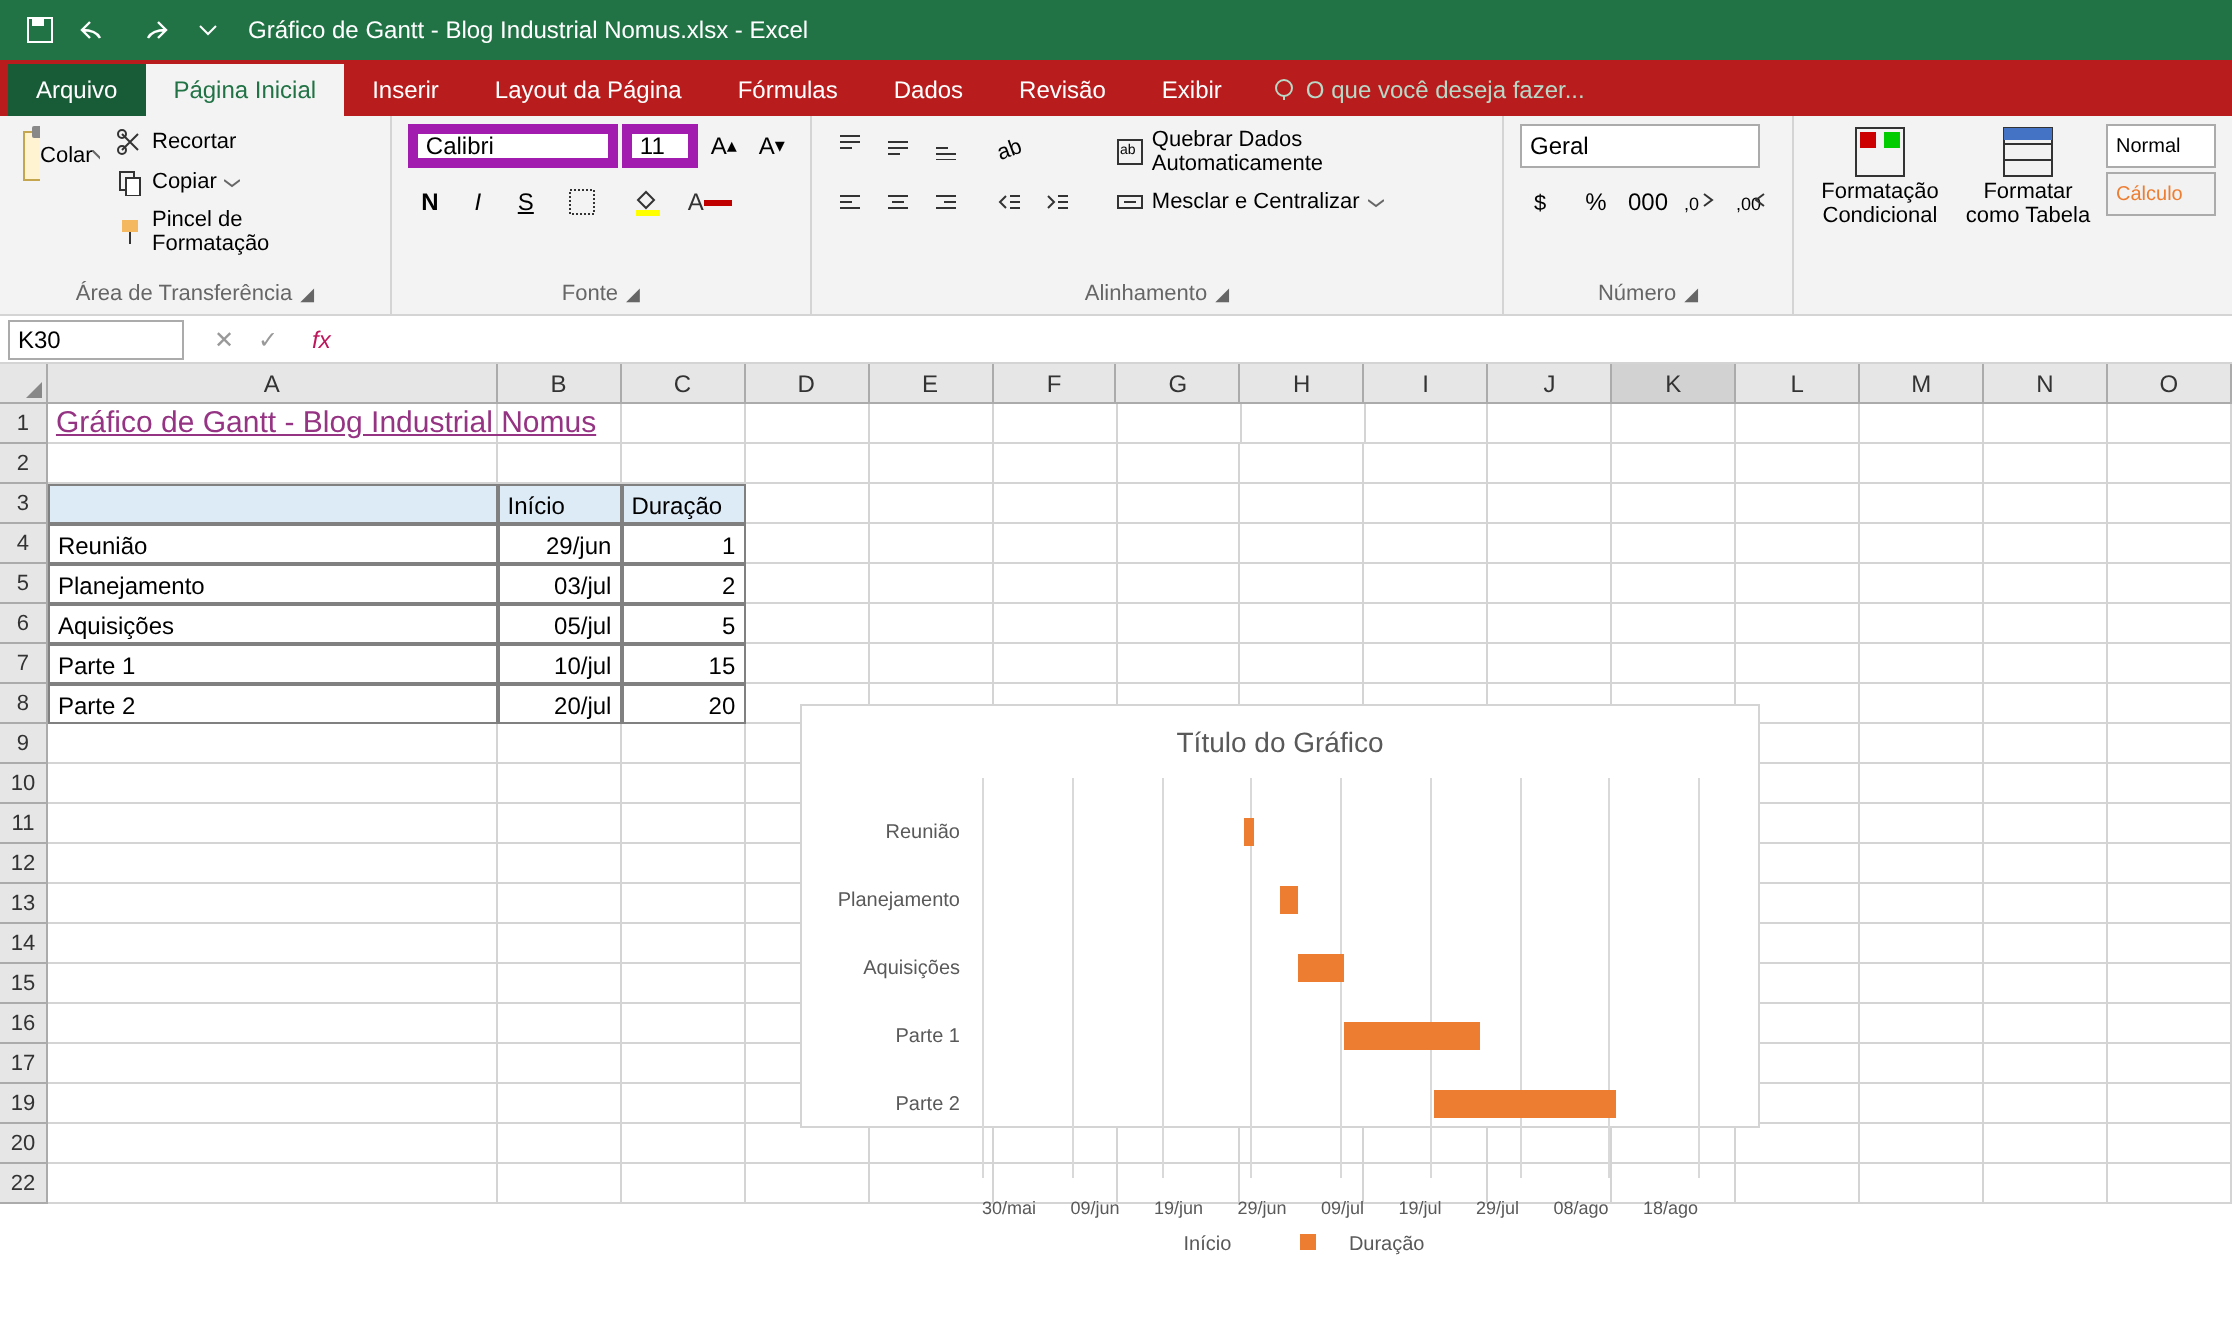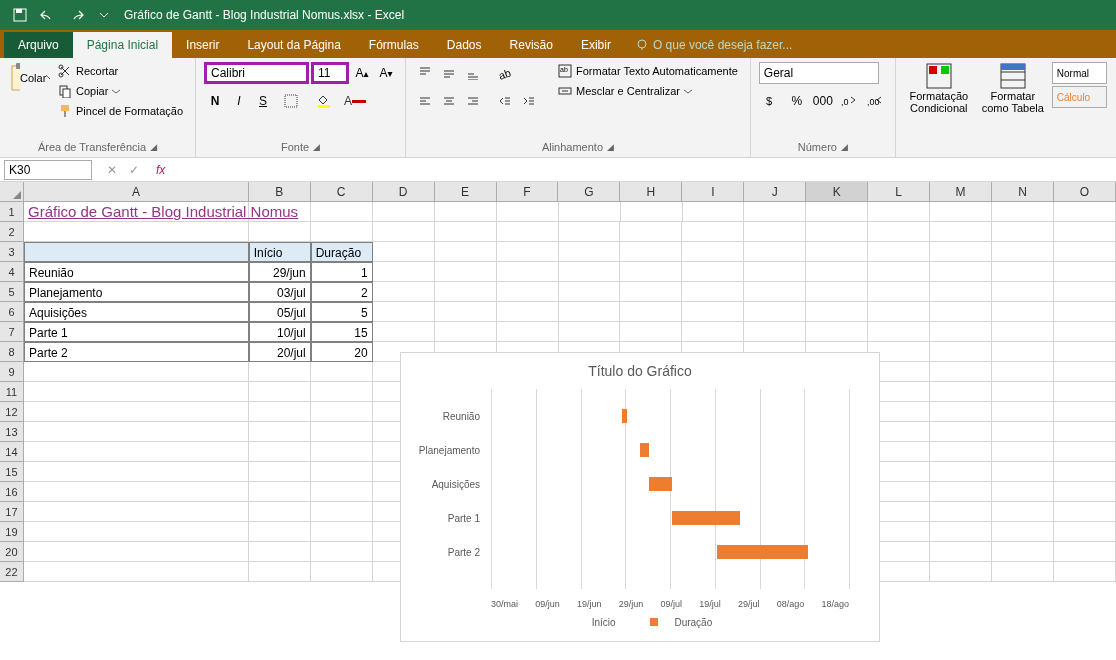--- a/index.html
+++ b/index.html
@@ -5,41 +5,41 @@
 * { margin: 0; padding: 0; box-sizing: border-box; font-family: 'Segoe UI', sans-serif; }
 body { background: #fff; width: 1116px; height: 660px; overflow: hidden; }
 
 
 .titlebar { background: #217346; height: 30px; display: flex; align-items: center; color: #fff; font-size: 12px; }
 .qat { display: flex; align-items: center; padding: 0 8px; gap: 4px; }
 .qat-btn { width: 24px; height: 24px; display: flex; align-items: center; justify-content: center; cursor: pointer; }
 .title-text { flex: 1; text-align: left; font-size: 12px; }
 
 
-.tabs { background: #a16207; height: 28px; display: flex; align-items: flex-end; padding-left: 4px; }
+.tabs { background: #b91c1c; height: 28px; display: flex; align-items: flex-end; padding-left: 4px; }
 .tab { padding: 6px 14px; color: #fff; font-size: 12px; cursor: pointer; border: none; background: transparent; }
 .tab.file { background: #185c37; }
 .tab.active { background: #f3f3f3; color: #217346; }
 .tell-me { display: flex; align-items: center; color: #b8d9c7; font-size: 12px; margin-left: 10px; padding-bottom: 6px; }
 .tell-me svg { margin-right: 4px; }
 
 
 .ribbon { background: #f3f3f3; height: 100px; display: flex; border-bottom: 1px solid #d4d4d4; }
 .group { border-right: 1px solid #d4d4d4; padding: 4px 8px; display: flex; flex-direction: column; justify-content: space-between; }
 .group-content { display: flex; align-items: flex-start; gap: 4px; }
 .group-label { text-align: center; font-size: 11px; color: #666; display: flex; align-items: center; justify-content: center; gap: 4px; }
 .group-label .launcher { font-size: 9px; color: #666; cursor: pointer; }
 
 .clipboard-group .paste-btn { display: flex; flex-direction: row; align-items: center; width: 42px; cursor: pointer; font-size: 11px; }
 .clipboard-group .paste-btn svg { margin-bottom: 2px; }
 .clipboard-side { display: flex; flex-direction: column; gap: 2px; font-size: 11px; }
 .clipboard-side div { display: flex; align-items: center; gap: 4px; padding: 2px 4px; cursor: pointer; }
 
 .font-group .font-row1 { display: flex; gap: 2px; margin-bottom: 6px; }
-.font-combo { border: 3px solid #a21caf; background: #fff; height: 22px; font-size: 12px; padding: 0 4px; }
+.font-combo { border: 5px solid #a21caf; background: #fff; height: 22px; font-size: 12px; padding: 0 4px; }
 .font-name { width: 105px; }
 .font-size { width: 38px; }
 .font-btn { width: 22px; height: 22px; border: 1px solid transparent; background: transparent; display: flex; align-items: center; justify-content: center; cursor: pointer; font-size: 12px; }
 .font-row2 { display: flex; gap: 2px; }
 .font-btn-wide { width: 30px; }
 
 .align-group .align-row { display: flex; gap: 2px; margin-bottom: 6px; }
 .align-btn { width: 22px; height: 22px; display: flex; align-items: center; justify-content: center; cursor: pointer; }
 .align-side { display: flex; flex-direction: column; gap: 2px; font-size: 11px; margin-left: 10px; }
 .align-side > div { display: flex; align-items: center; gap: 4px; padding: 2px 4px; cursor: pointer; }
@@ -77,21 +77,21 @@
 .cell.right { text-align: right; }
 .cell.link { color: #963484; text-decoration: underline; font-size: 15px; line-height: 20px; }
 .cell.header-cell { background: #ddebf7; }
 
 .col-A { width: 225px; }
 .col-B { width: 62px; }
 .col-C { width: 62px; }
 .col-std { width: 62px; }
 
 
-.chart { position: absolute; left: 400px; top: 7px; width: 480px; height: 290px; background: #fff; border: 1px solid #d4d4d4; padding: 10px; }
+.chart { position: absolute; left: 400px; top: 7px; width: 480px; height: 212px; background: #fff; border: 1px solid #d4d4d4; padding: 10px; }
 .chart-title { text-align: center; font-size: 14px; color: #595959; margin-bottom: 10px; }
 .chart-plot { position: relative; height: 200px; margin-left: 80px; margin-right: 20px; }
 .chart-row { position: absolute; left: -80px; right: 0; height: 34px; display: flex; align-items: center; }
 .chart-label { width: 75px; text-align: right; font-size: 10px; color: #595959; padding-right: 6px; }
 .chart-bars { flex: 1; position: relative; height: 14px; }
 .chart-bar { position: absolute; height: 14px; background: #ed7d31; }
 .chart-axis { position: absolute; bottom: -20px; left: 0; right: 0; display: flex; justify-content: space-between; font-size: 9px; color: #595959; }
 .chart-grid-line { position: absolute; top: 0; bottom: 0; width: 1px; background: #d9d9d9; }
 .chart-legend { text-align: center; font-size: 10px; color: #595959; margin-top: 28px; }
 .chart-legend span { margin: 0 8px; }
@@ -300,21 +300,21 @@
               </svg>
             </div>
         </div>
       </div>
       <div class="align-side">
         <div>
             <svg width="14" height="14">
               <rect x="1" y="1" width="12" height="12" fill="none" stroke="#333"></rect>
               <text x="2" y="8" font-size="7">ab</text>
             </svg>
-            <span>Formatar Texto Automaticamente</span>
+            <span>Quebrar Dados Automaticamente</span>
           </div>
         <div>
             <svg width="14" height="14">
               <rect x="1" y="4" width="12" height="6" fill="none" stroke="#333"></rect>
               <line x1="4" y1="7" x2="10" y2="7" stroke="#333"></line>
             </svg>
             <span>Mesclar e Centralizar</span>
             <svg width="8" height="5">
               <path d="M0 1 L4 4 L8 1" fill="none" stroke="#666"></path>
             </svg>
@@ -577,20 +577,38 @@
         <div class="cell col-std"></div>
         <div class="cell col-std"></div>
         <div class="cell col-std"></div>
         <div class="cell col-std"></div>
         <div class="cell col-std"></div>
         <div class="cell col-std"></div>
         <div class="cell col-std"></div>
         <div class="cell col-std"></div>
       </div>
       <div class="row">
+        <div class="row-h">10</div>
+        <div class="cell col-A"></div>
+        <div class="cell col-B"></div>
+        <div class="cell col-C"></div>
+        <div class="cell col-std"></div>
+        <div class="cell col-std"></div>
+        <div class="cell col-std"></div>
+        <div class="cell col-std"></div>
+        <div class="cell col-std"></div>
+        <div class="cell col-std"></div>
+        <div class="cell col-std"></div>
+        <div class="cell col-std"></div>
+        <div class="cell col-std"></div>
+        <div class="cell col-std"></div>
+        <div class="cell col-std"></div>
+        <div class="cell col-std"></div>
+      </div>
+      <div class="row">
         <div class="row-h">11</div>
         <div class="cell col-A"></div>
         <div class="cell col-B"></div>
         <div class="cell col-C"></div>
         <div class="cell col-std"></div>
         <div class="cell col-std"></div>
         <div class="cell col-std"></div>
         <div class="cell col-std"></div>
         <div class="cell col-std"></div>
         <div class="cell col-std"></div>

